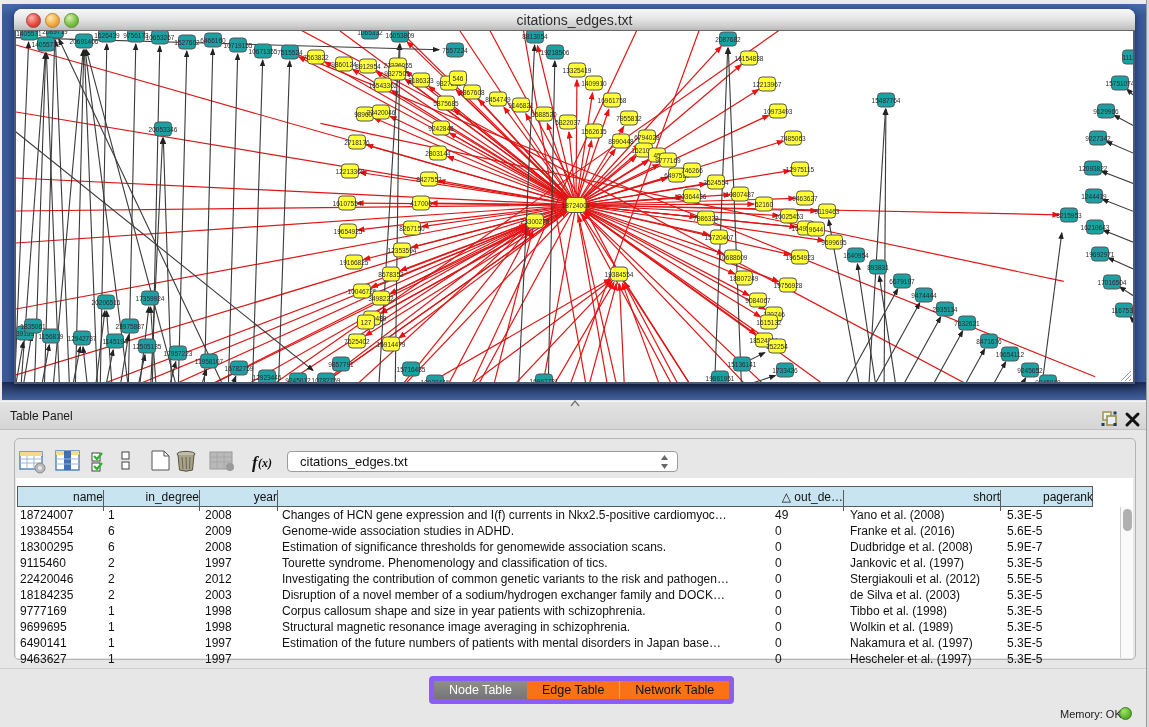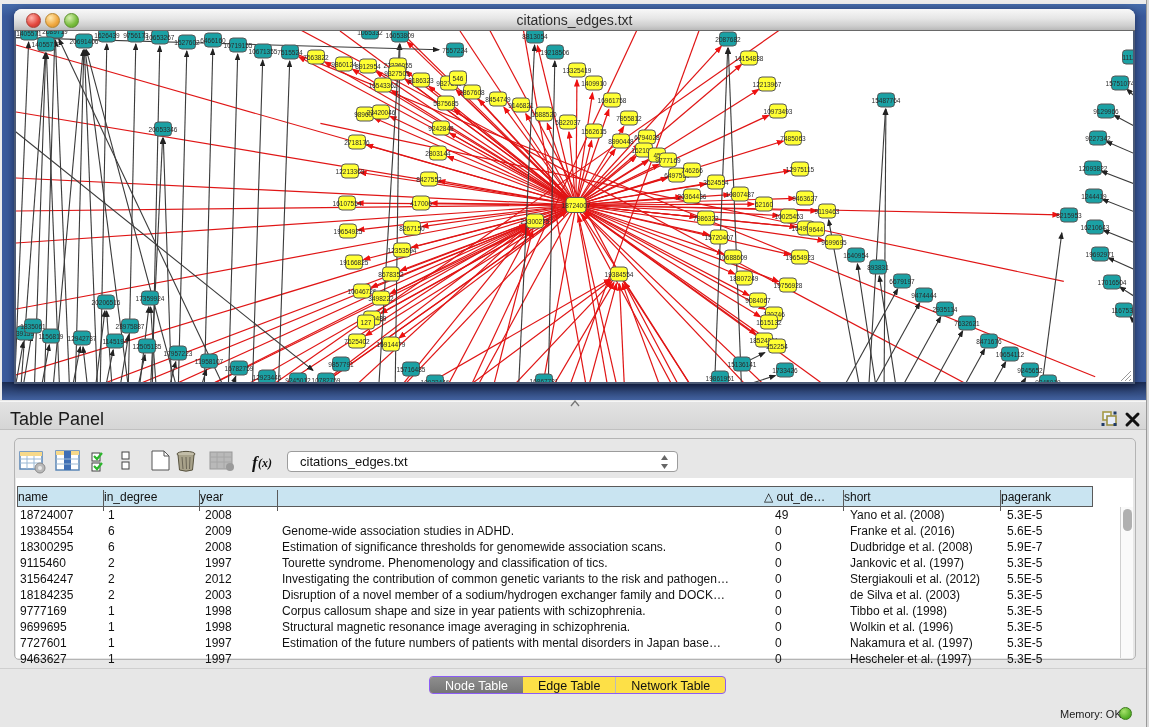--- a/index.html
+++ b/index.html
@@ -7,33 +7,33 @@
 #shadow{position:absolute;left:2px;top:382px;width:1144px;height:18px;background:linear-gradient(#1b2c52,#42619f)}
 #rightstrip{position:absolute;left:1146px;top:0;width:3px;height:727px;background:#d9d9d9;border-left:1px solid #999;z-index:5}
 #gwin{position:absolute;left:14px;top:9px;width:1121px;height:375px;border-radius:8px 8px 0 0;box-shadow:0 2px 8px rgba(0,0,20,.55);background:#fff}
 #tbar{position:absolute;left:0;top:0;width:100%;height:22px;box-sizing:border-box;border-radius:8px 8px 0 0;background:linear-gradient(#f8f8f8,#e6e6e6 45%,#cecece 80%,#b9b9b9);border-bottom:1px solid #696969}
 #tbar .ttl{position:absolute;left:0;right:0;top:3px;text-align:center;font-size:14px;color:#2e2e2e}
 .tl{position:absolute;top:3.5px;width:15px;height:15px;border-radius:50%}
 #gcanvas{position:absolute;left:2px;top:22px;width:1117px;height:351px;background:#fff;overflow:hidden}
 #gwinborder{position:absolute;left:0;top:21px;width:1121px;height:354px;border:2px solid #4c5a75;border-top:none;box-sizing:border-box}
 #bottom{position:absolute;left:0;top:400px;width:1149px;height:327px;background:#e7e7e7}
 #tphead{position:absolute;left:0;top:1px;width:1149px;height:29px;background:linear-gradient(#e3e3e3,#d5d5d5);border-top:1px solid #f6f6f6;border-bottom:1px solid #c0c0c0}
-#tphead .t{position:absolute;left:10px;top:7px;font-size:18px;color:#1a1a1a}
+#tphead .t{position:absolute;left:10px;top:7px;font-size:12px;color:#1a1a1a}
 #panelbox{position:absolute;left:14px;top:38px;width:1122px;height:222px;border:1px solid #b4b4b4;border-radius:5px;background:#e7e7e7}
 #white{position:absolute;left:16px;top:78px;width:1117px;height:180px;background:#fff}
 #thead{position:absolute;left:17px;top:86px;width:1076px;height:21px;background:#c9e4f1;border:1px solid #5a5a5a}
-#thead span{position:absolute;top:3px;font-size:12px;color:#111;text-align:left;border-right:1px solid #5a5a5a;height:21px;padding-top:0}
+#thead span{position:absolute;top:3px;font-size:12px;color:#111;text-align:right;border-right:1px solid #5a5a5a;height:21px;padding-top:0}
 #dd{position:absolute;left:287px;top:51px;width:391px;height:21px;background:#fff;border:1px solid #9c9c9c;border-radius:4px;font-size:13px;color:#111;line-height:19px;padding-left:12px}
 #rows{position:absolute;left:0;top:0;font-size:12px;color:#111}
 .tr{position:absolute;left:0;height:16px;width:1100px}
 .tr span{position:absolute;top:1px;white-space:nowrap}
 .c0{left:20px}.c1{left:108px}.c2{left:205px}.c3{left:282px}.c4{left:775px}.c5{left:850px}.c6{left:1007px}
 #vsb{position:absolute;left:1120px;top:107px;width:13px;height:151px;background:#fafafa;border-left:1px solid #d0d0d0}
 #vsb .th{position:absolute;left:2px;top:2px;width:9px;height:22px;border-radius:5px;background:#b0b0b0}
-#tabs{position:absolute;left:429px;top:276px;height:18px;display:flex;border:1px solid #8b5cf6;border-radius:4px;overflow:hidden;background:#fde047}
+#tabs{position:absolute;left:429px;top:276px;height:28px;display:flex;border:5px solid #8b5cf6;border-radius:4px;overflow:hidden;background:#f97316}
 #tabs div{font-size:12.5px;padding:1px 15px 0;line-height:16px;color:#111}
 #tabs .sel{background:linear-gradient(#8e8e8e,#757575);color:#fff}
 #tabs .sep{border-left:1px solid #bbb;padding:0}
 #mem{position:absolute;left:1060px;top:308px;font-size:11px;color:#1a1a1a}
 #memdot{position:absolute;left:1119px;top:307px;width:13px;height:13px;border-radius:50%;background:radial-gradient(circle at 35% 30%,#a6e26b,#52ad25 70%);border:1px solid #3c7a1c}
 </style></head><body>
 <div id="desk"></div>
 <div id="shadow"></div>
 <div id="rightstrip"></div>
 <div id="gwin">
@@ -617,20 +617,21 @@
     <span style="left:182px;width:78px">year</span>
     <span style="left:746px;width:80px">△ out_de…</span>
     <span style="left:826px;width:157px">short</span>
     <span style="left:983px;width:92px;border-right:none">pagerank</span>
   </div>
   <div id="rows">
       <div class="tr" style="top:107px">
         <span class="c0">18724007</span>
         <span class="c1">1</span>
         <span class="c2">2008</span>
+        <span class="c3">Changes of HCN gene expression and I(f) currents in Nkx2.5-positive cardiomyoc…</span>
         <span class="c4">49</span>
         <span class="c5">Yano et al. (2008)</span>
         <span class="c6">5.3E-5</span>
       </div>
       <div class="tr" style="top:123px">
         <span class="c0">19384554</span>
         <span class="c1">6</span>
         <span class="c2">2009</span>
         <span class="c3">Genome-wide association studies in ADHD.</span>
         <span class="c4">0</span>
@@ -649,21 +650,21 @@
       <div class="tr" style="top:155px">
         <span class="c0">9115460</span>
         <span class="c1">2</span>
         <span class="c2">1997</span>
         <span class="c3">Tourette syndrome. Phenomenology and classification of tics.</span>
         <span class="c4">0</span>
         <span class="c5">Jankovic et al. (1997)</span>
         <span class="c6">5.3E-5</span>
       </div>
       <div class="tr" style="top:171px">
-        <span class="c0">31564247</span>
+        <span class="c0">22420046</span>
         <span class="c1">2</span>
         <span class="c2">2012</span>
         <span class="c3">Investigating the contribution of common genetic variants to the risk and pathogen…</span>
         <span class="c4">0</span>
         <span class="c5">Stergiakouli et al. (2012)</span>
         <span class="c6">5.5E-5</span>
       </div>
       <div class="tr" style="top:187px">
         <span class="c0">18184235</span>
         <span class="c1">2</span>
@@ -681,25 +682,25 @@
         <span class="c4">0</span>
         <span class="c5">Tibbo et al. (1998)</span>
         <span class="c6">5.3E-5</span>
       </div>
       <div class="tr" style="top:219px">
         <span class="c0">9699695</span>
         <span class="c1">1</span>
         <span class="c2">1998</span>
         <span class="c3">Structural magnetic resonance image averaging in schizophrenia.</span>
         <span class="c4">0</span>
-        <span class="c5">Wolkin et al. (1996)</span>
+        <span class="c5">Wolkin et al. (1989)</span>
         <span class="c6">5.3E-5</span>
       </div>
       <div class="tr" style="top:235px">
-        <span class="c0">7727601</span>
+        <span class="c0">6490141</span>
         <span class="c1">1</span>
         <span class="c2">1997</span>
         <span class="c3">Estimation of the future numbers of patients with mental disorders in Japan base…</span>
         <span class="c4">0</span>
         <span class="c5">Nakamura et al. (1997)</span>
         <span class="c6">5.3E-5</span>
       </div>
       <div class="tr" style="top:251px">
         <span class="c0">9463627</span>
         <span class="c1">1</span>

